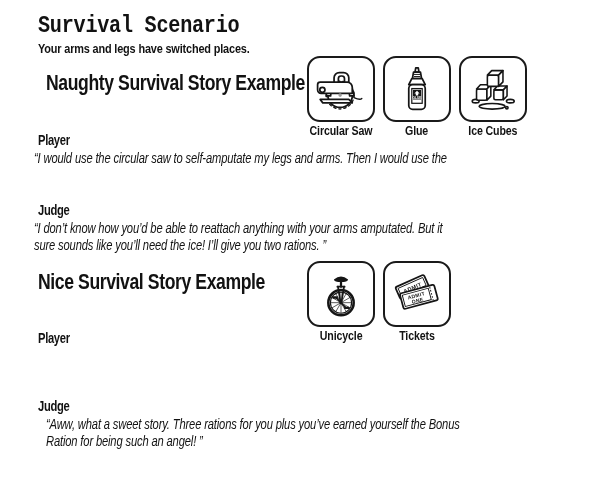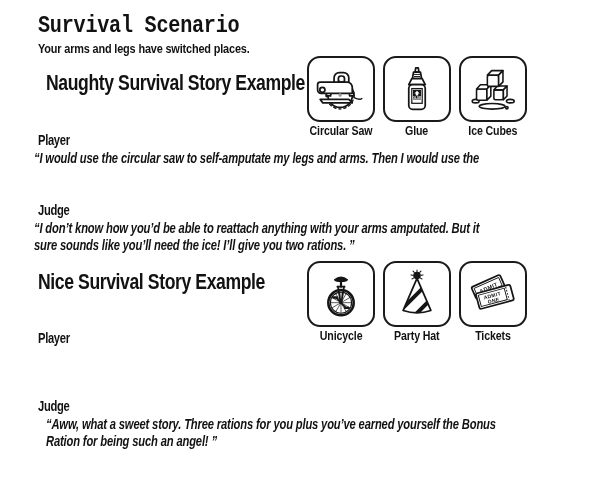--- a/index.html
+++ b/index.html
@@ -12,21 +12,21 @@
 
   
   .cx{display:inline-block;transform:scaleX(0.8);transform-origin:0 50%;white-space:nowrap;}
   .cx84{display:inline-block;transform:scaleX(0.84);transform-origin:0 50%;white-space:nowrap;}
 
   .abs{position:absolute;}
   .title{font-size:24px;font-weight:700;letter-spacing:-0.3px;line-height:20px;font-family:Liberation Mono, monospace;}
   .subtitle{font-size:13px;font-weight:700;letter-spacing:-0.2px;line-height:14px;}
   .h2{font-size:22px;font-weight:700;letter-spacing:-0.5px;line-height:22px;}
   .h3{font-size:14px;font-weight:700;letter-spacing:-0.4px;line-height:20px;}
-  .quote{font-size:14px;font-weight:700;font-style:italic;letter-spacing:-0.2px;line-height:16.5px;}
+  .quote{font-size:14px;font-weight:400;font-style:italic;letter-spacing:-0.2px;line-height:16.5px;}
   .quote .qline{height:16.5px;}
 
   .icon-group{position:absolute;display:flex;gap:8px;}
   .card{width:68px;display:flex;flex-direction:column;align-items:center;}
   .frame{
     width:68px;height:66px;box-sizing:border-box;
     border:2.4px solid #1a1a1a;border-radius:13px;background:#fff;
     display:flex;align-items:center;justify-content:center;
   }
   .caption{
@@ -151,43 +151,20 @@
           <rect x="20.2" y="32.6" width="6.2" height="2.8" rx="1" fill="#151515"></rect>
           <circle cx="30" cy="40" r="1.8" fill="#151515"></circle>
           <path d="M21.8,13.2 q8.2,-7 16.4,0 q-0.6,3 -8.2,3 q-7.6,0 -8.2,-3 z" fill="#151515"></path>
         </svg>
       </div>
       <div class="caption">Unicycle</div>
     </div>
     <div class="card">
       <div class="frame">
         <svg width="52" height="52" viewBox="0 0 60 60">
-          <defs>
-            <clipPath id="hatclip">
-                <path d="M30,12 L46,49 Q30,54.5 14,49 Z"></path>
-              </clipPath>
-          </defs>
-          <path d="M30,12 L46,49 Q30,54.5 14,49 Z" fill="#ffffff"></path>
-          <g clip-path="url(#hatclip)" stroke="#151515" stroke-width="4.6">
-            <line x1="0" y1="38" x2="34" y2="4"></line>
-            <line x1="8" y1="52" x2="44" y2="16"></line>
-            <line x1="20" y1="62" x2="56" y2="26"></line>
-          </g>
-          <path d="M30,12 L46,49 Q30,54.5 14,49 Z" fill="none" stroke="#151515" stroke-width="2" stroke-linejoin="round"></path>
-          <g stroke="#151515" stroke-width="1.2" stroke-linecap="round">
-            <path d="M30,2.2 v2 M34.6,3.5 l-1.4,1.6 M25.4,3.5 l1.4,1.6 M37,8 l-2,0.5 M23,8 l2,0.5 M35.8,12.6 l-1.8,-0.9 M24.2,12.6 l1.8,-0.9"></path>
-          </g>
-          <circle cx="30" cy="8.6" r="4.4" fill="#151515"></circle>
-        </svg>
-      </div>
-      <div class="caption">Party Hat</div>
-    </div>
-    <div class="card">
-      <div class="frame">
-        <svg width="52" height="52" viewBox="0 0 60 60">
           <g transform="rotate(-15 30 31)">
             <g transform="rotate(-9 28 21)">
               <rect x="9" y="13" width="36" height="15" rx="2" fill="#ffffff" stroke="#151515" stroke-width="2"></rect>
               <rect x="11.5" y="15.5" width="31" height="10" fill="none" stroke="#151515" stroke-width="1"></rect>
               <text x="27" y="24" text-anchor="middle" font-size="6.4" font-weight="bold" fill="#151515" letter-spacing="0.4">ADMIT</text>
             </g>
             <rect x="11" y="24.5" width="41" height="18.5" rx="2" fill="#ffffff" stroke="#151515" stroke-width="2"></rect>
             <rect x="13.5" y="27" width="31" height="13.5" fill="none" stroke="#151515" stroke-width="1.1"></rect>
             <path d="M46.5,26 V42" stroke="#151515" stroke-width="1.1" stroke-dasharray="2 1.6"></path>
             <text x="29" y="33.5" text-anchor="middle" font-size="5.8" font-weight="bold" fill="#151515" letter-spacing="0.4">ADMIT</text>

